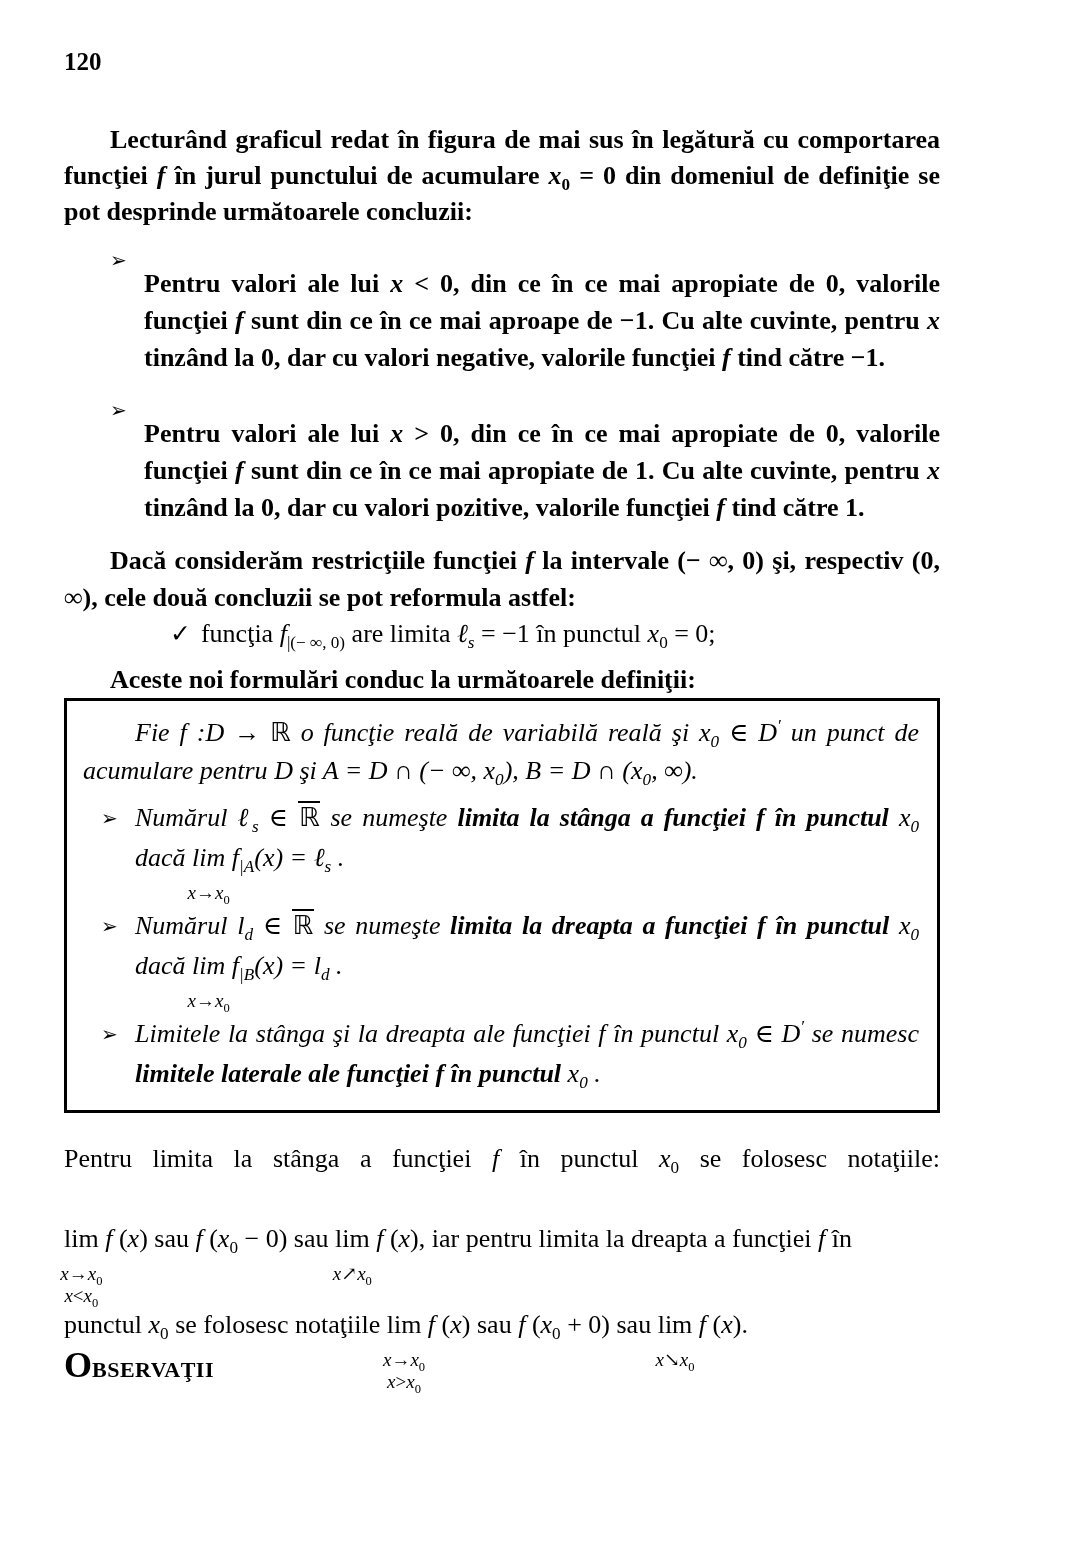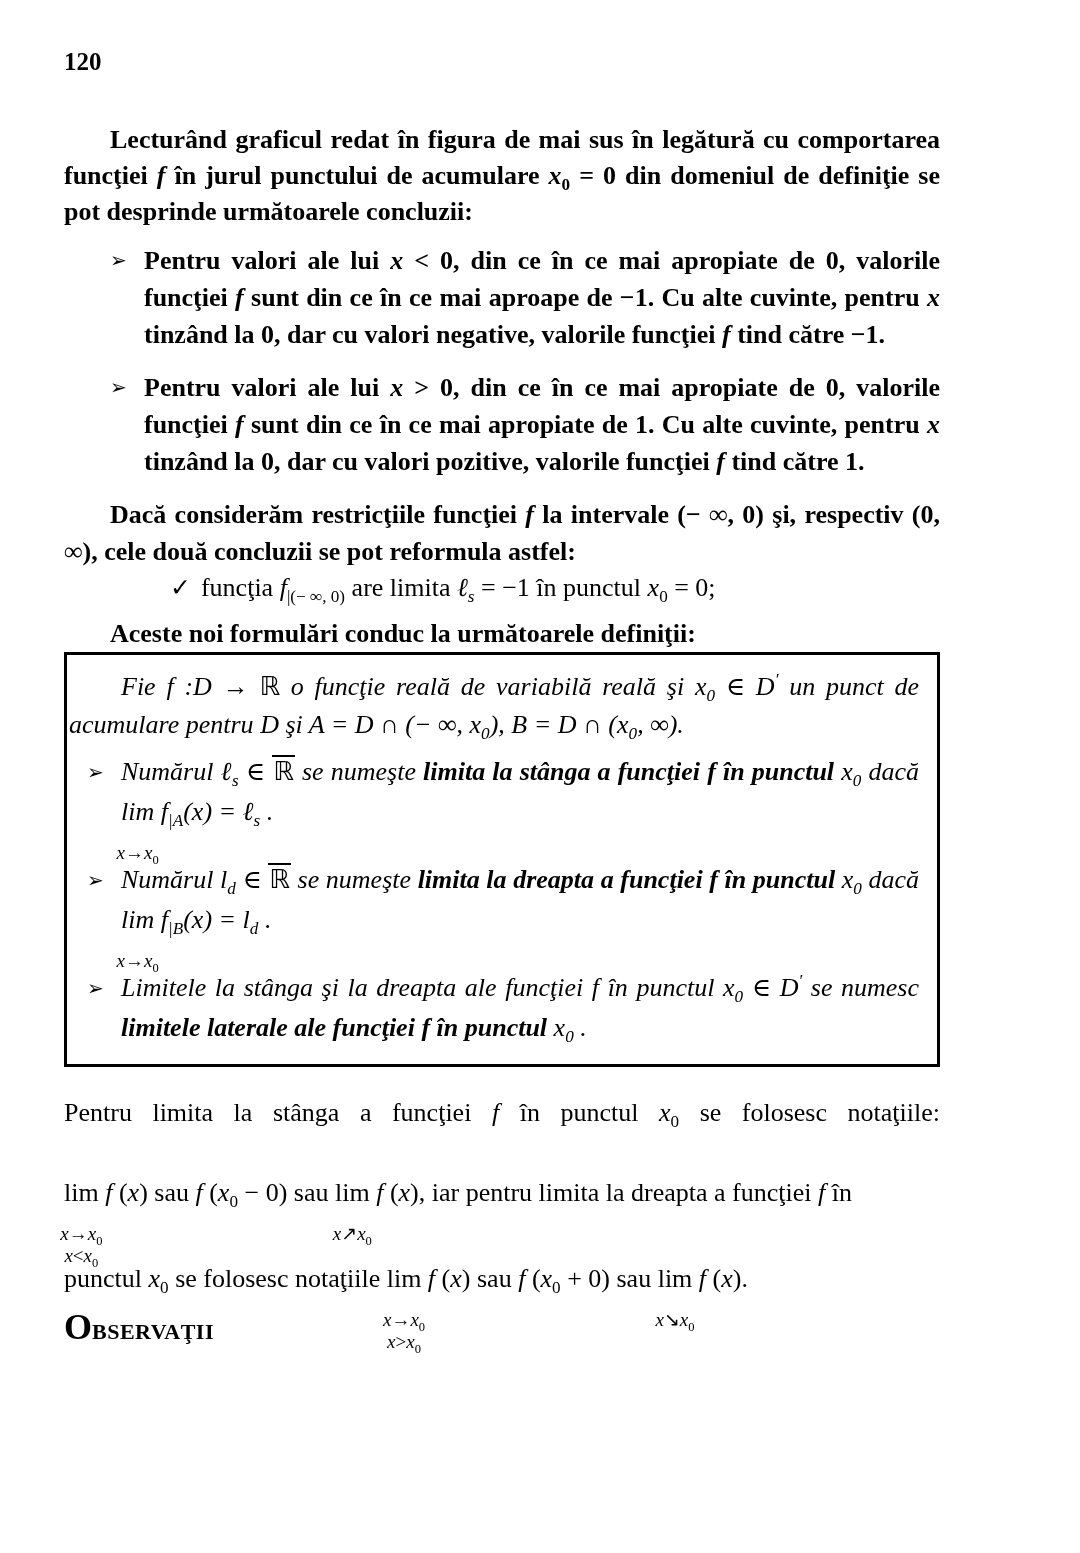--- a/index.html
+++ b/index.html
@@ -10,52 +10,52 @@
     font-family:"Liberation Serif","DejaVu Serif",serif;
     font-size:26px;line-height:36px;
   }
   .pagenum{font-weight:bold;font-size:25px;margin-bottom:42px;}
   p{margin:0;}
   .para{text-align:justify;font-weight:bold;}
   .indent{text-indent:46px;}
   .intro{margin-bottom:12px;line-height:36px;}
   .bullet{display:flex;margin-left:46px;margin-bottom:16px;}
   .marker{flex:0 0 34px;font-family:"DejaVu Sans",sans-serif;font-size:20px;line-height:37px;}
-  .bullet-body{flex:1;line-height:37px;}
+  .bullet-body{flex:1;line-height:37px;margin-top:23px;}
   .reform{margin-top:2px;margin-bottom:2px;line-height:37px;}
   .check{margin-left:106px;margin-bottom:12px;line-height:32px;white-space:nowrap;}
   .check-icon{font-family:"DejaVu Sans",sans-serif;font-weight:bold;font-size:25px;margin-right:10px;}
   .leadin{margin-top:8px;line-height:36px;}
   .def-heading-row{display:flex;align-items:center;margin-bottom:12px;}
   .def-arrow{margin-right:14px;flex:0 0 auto;}
   .def-heading{font-size:34px;font-weight:bold;font-style:italic;letter-spacing:1px;line-height:44px;}
-  .defbox{border:3px solid #000;padding:12px 18px 14px 2px;}
+  .defbox{border:3px solid #000;padding:12px 18px 14px 16px;}
   .box-intro{font-style:italic;line-height:38px;text-indent:52px;margin-bottom:8px;text-align:justify;}
   .box-item{display:flex;margin-left:18px;font-style:italic;}
   .box-item .marker{font-style:normal;line-height:40px;}
   .bi-body{flex:1;line-height:40px;text-align:justify;}
   .mb-big{margin-bottom:28px;}
   .mb-sm{margin-bottom:2px;}
   .i{font-style:italic;}
   .bi{font-weight:bold;font-style:italic;}
   sub{font-size:66%;line-height:0;}
   sub.subi{font-style:italic;}
   sup{font-size:66%;line-height:0;}
   .dbl{font-family:"DejaVu Sans",sans-serif;font-style:normal;}
   .rbar{font-family:"DejaVu Sans",sans-serif;font-style:normal;display:inline-block;
         border-top:2px solid #000;line-height:1.02;padding:1px 1px 0 1px;}
   .stack{display:inline-block;position:relative;white-space:nowrap;line-height:1.1;}
   .stack-main{display:inline;}
   .unders{position:absolute;left:50%;top:100%;transform:translateX(-50%);
-          margin-top:15px;font-size:19px;line-height:22px;text-align:center;font-style:normal;font-family:Liberation Serif, serif;}
+          margin-top:9px;font-size:19px;line-height:22px;text-align:center;font-style:normal;}
   .u{display:block;white-space:nowrap;}
   .notat-intro{margin-top:28px;line-height:36px;text-align:justify;text-align-last:justify;}
   .limline{margin-top:44px;white-space:nowrap;line-height:36px;}
   .limline2{margin-top:50px;}
-  .obs{margin-top:2px;font-weight:bold;line-height:56px;}
+  .obs{margin-top:2px;font-weight:bold;line-height:40px;}
   .obs-big{font-size:36px;font-weight:bold;}
   .obs-rest{font-size:22px;font-weight:bold;letter-spacing:0.5px;}
 </style>
 </head>
 <body>
 
 <div class="page">
 
   <div class="pagenum">120</div>
 

